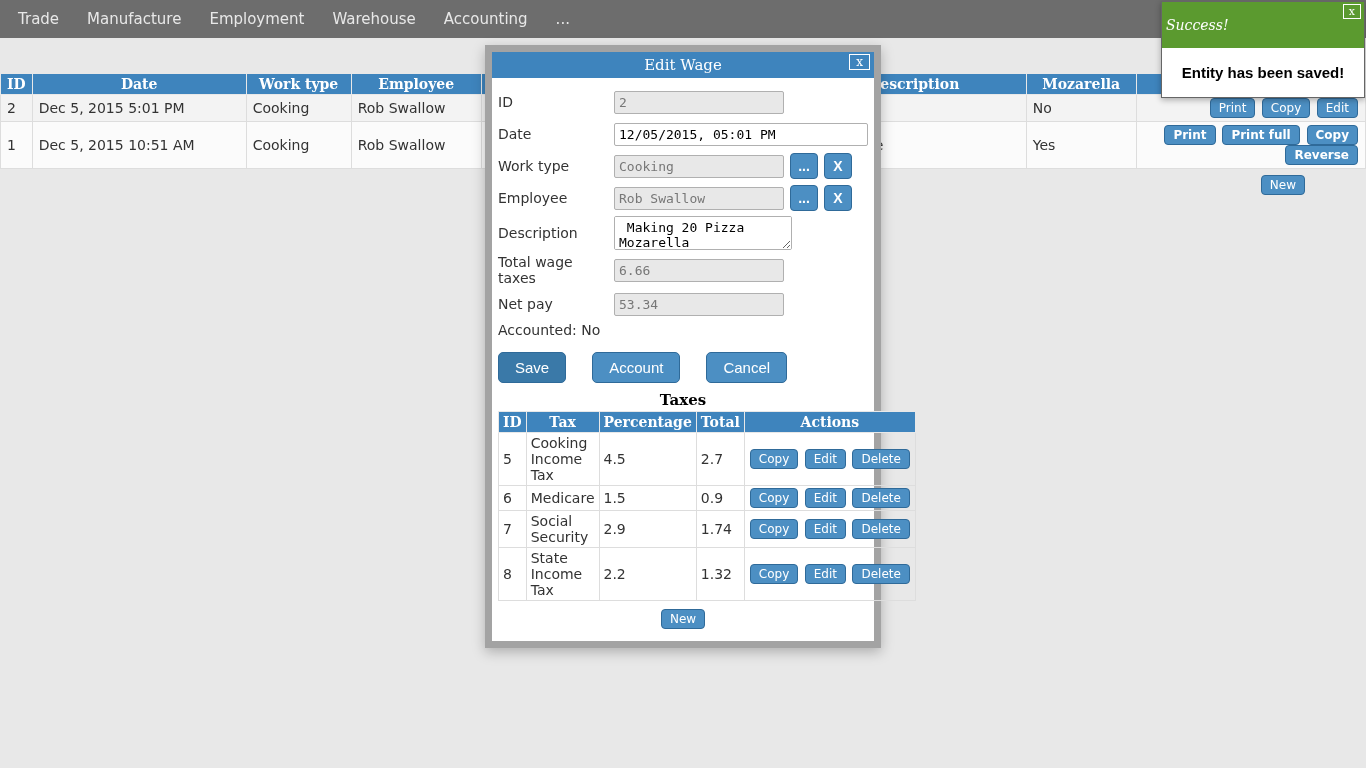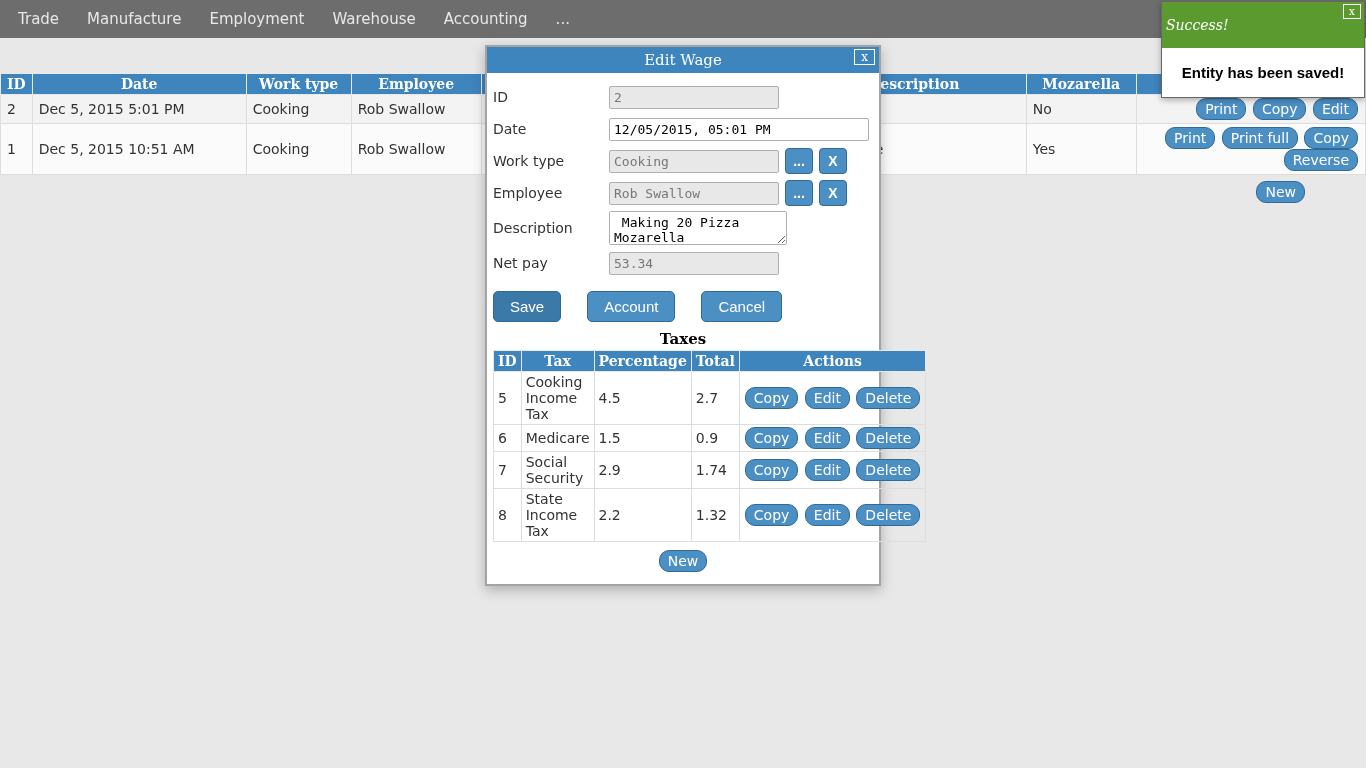--- a/index.html
+++ b/index.html
@@ -50,36 +50,36 @@
     border: 1px solid #ddd;
     background: #f3f3f3;
     color: #333;
     vertical-align: middle;
   }
   .main-table tr:nth-child(even) td { background: #fbfbfb; }
   .btn {
     background: #4c8fc3;
     color: #fff;
     border: 1px solid #2f6a99;
-    border-radius: 10px;
+    border-radius: 4px;
     padding: 2px 8px;
-    font-size: 14px;
+    font-size: 12px;
     cursor: pointer;
     margin: 0 1px;
     display: inline-block;
   }
   .new-row { text-align: right; padding: 6px 60px 0 0; }
   
   .modal {
     position: absolute;
     left: 485px;
     top: 45px;
     width: 396px;
     background: #fff;
-    border: 2px solid #a3a3a3;
+    border: 7px solid #a3a3a3;
     box-shadow: 0 4px 12px rgba(0,0,0,0.25);
     z-index: 10;
   }
   .modal-title {
     background: #3e84bd;
     color: #fff;
     padding: 4px 8px;
     font-family: "DejaVu Serif", Georgia, serif;
     font-size: 15px;
     text-align: center;
@@ -268,21 +268,21 @@
       </td>
     </tr>
     <tr>
       <td>1</td>
       <td>Dec 5, 2015 10:51 AM</td>
       <td>Cooking</td>
       <td>Rob Swallow</td>
       <td>1</td>
       <td>d of pastre</td>
       <td>Yes</td>
-      <td style="text-align:right;">
+      <td style="text-align:right;font-weight:bold;">
         <span class="btn">Print</span>
         <span class="btn">Print full</span>
         <span class="btn">Copy</span>
         <span class="btn">Reverse</span>
       </td>
     </tr>
   </tbody>
 </table>
 <div class="new-row">
   <span class="btn">New</span>
@@ -313,23 +313,28 @@
       <span class="form-label">Employee</span>
       <input class="form-input" disabled="" value="Rob Swallow" style="">
       <button class="lookup-btn">...</button>
       <button class="clear-btn">X</button>
     </div>
     <div class="form-row">
       <span class="form-label">Description</span>
       <textarea class="form-textarea" style=""> Making 20 Pizza Mozarella</textarea>
     </div>
     <div class="form-row">
+      <span class="form-label">Total wage taxes</span>
+      <input class="form-input" disabled="" value="6.66" style="">
+    </div>
+    <div class="form-row">
       <span class="form-label">Net pay</span>
       <input class="form-input" disabled="" value="53.34" style="">
     </div>
+    <div class="accounted-line">Accounted: No</div>
 
     <div class="action-row">
       <button class="btn-lg save">Save</button>
       <button class="btn-lg">Account</button>
       <button class="btn-lg">Cancel</button>
     </div>
 
     <div class="taxes-title">Taxes</div>
     <table class="tax-table">
       <thead>

